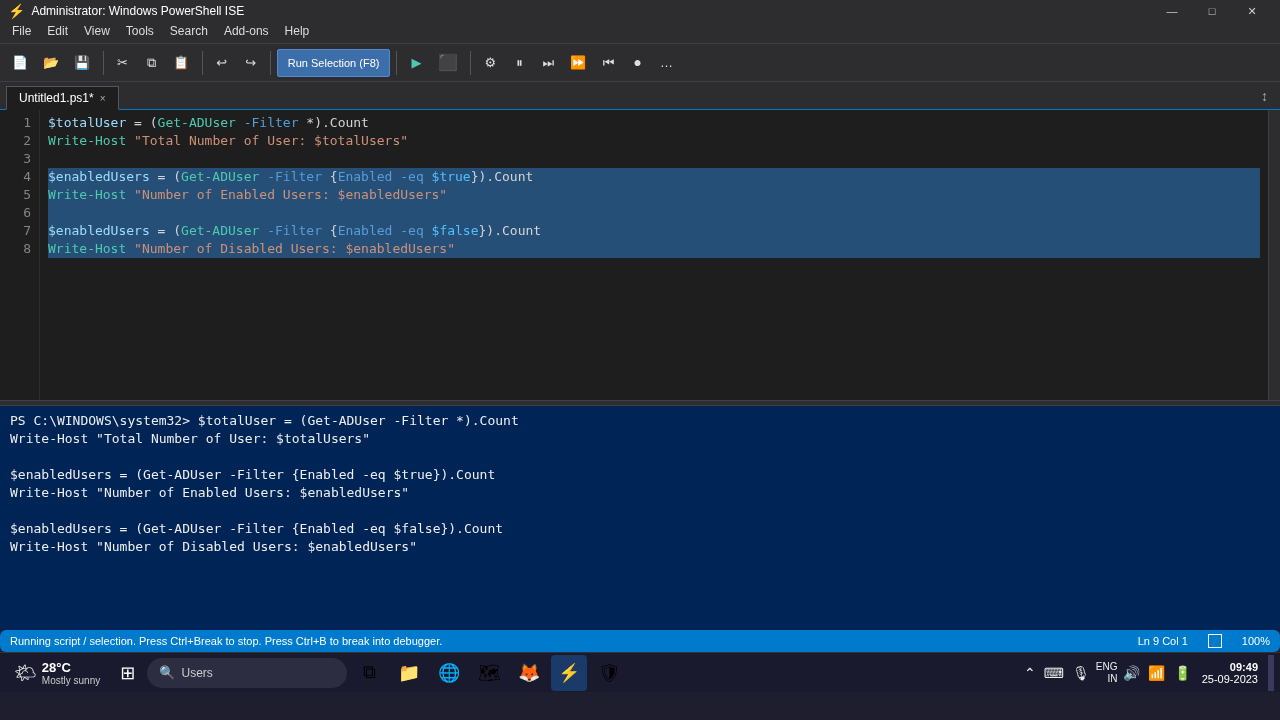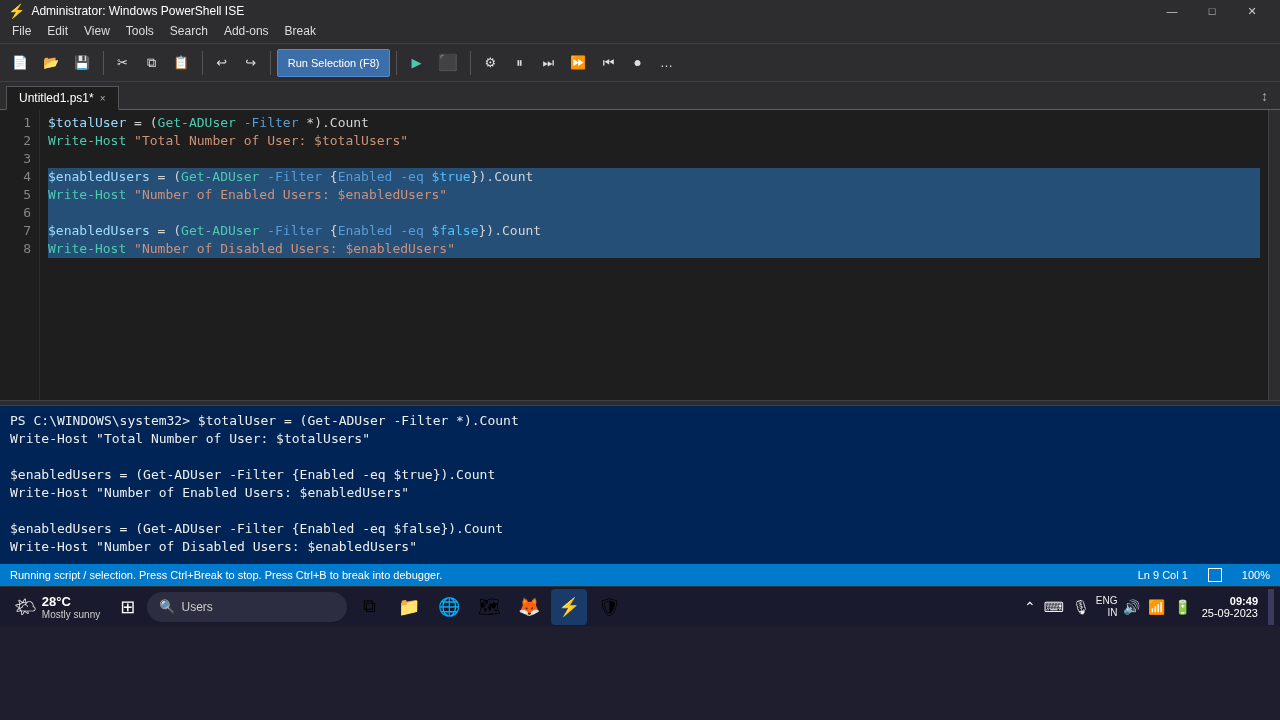--- a/index.html
+++ b/index.html
@@ -159,33 +159,34 @@
     
     #console-area {
       background: #012456;
       flex: 1;
       font-family: 'Consolas', monospace;
       font-size: 13px;
       line-height: 18px;
       color: #eee;
       padding: 6px 10px;
       overflow: auto;
-      height: 158px;
+      height: 224px;
     }
     .console-text { white-space: pre; }
 
     
     #status-bar {
       background: #007acc;
       height: 22px;
       display: flex;
       align-items: center;
       padding: 0 10px;
       font-size: 11px;
       color: #fff;
+      border-radius: 6px;
     }
     #status-bar .status-msg { flex: 1; }
     #status-bar .status-right { display: flex; gap: 20px; align-items: center; }
     #status-bar .status-item { white-space: nowrap; }
 
     
     #taskbar {
       background: #1a1a2e;
       height: 40px;
       display: flex;
@@ -258,21 +259,21 @@
   </div>
 </div>
 
 <div id="menu-bar">
   <span class="menu-item">File</span>
   <span class="menu-item">Edit</span>
   <span class="menu-item">View</span>
   <span class="menu-item">Tools</span>
   <span class="menu-item">Search</span>
   <span class="menu-item">Add-ons</span>
-  <span class="menu-item">Break</span>
+  <span class="menu-item">Help</span>
 </div>
 
 <div id="toolbar">
   <button class="tb-btn" title="New">📄</button>
   <button class="tb-btn" title="Open">📂</button>
   <button class="tb-btn" title="Save">💾</button>
   <div class="tb-sep"></div>
   <button class="tb-btn" title="Cut">✂</button>
   <button class="tb-btn" title="Copy">⧉</button>
   <button class="tb-btn" title="Paste">📋</button>

